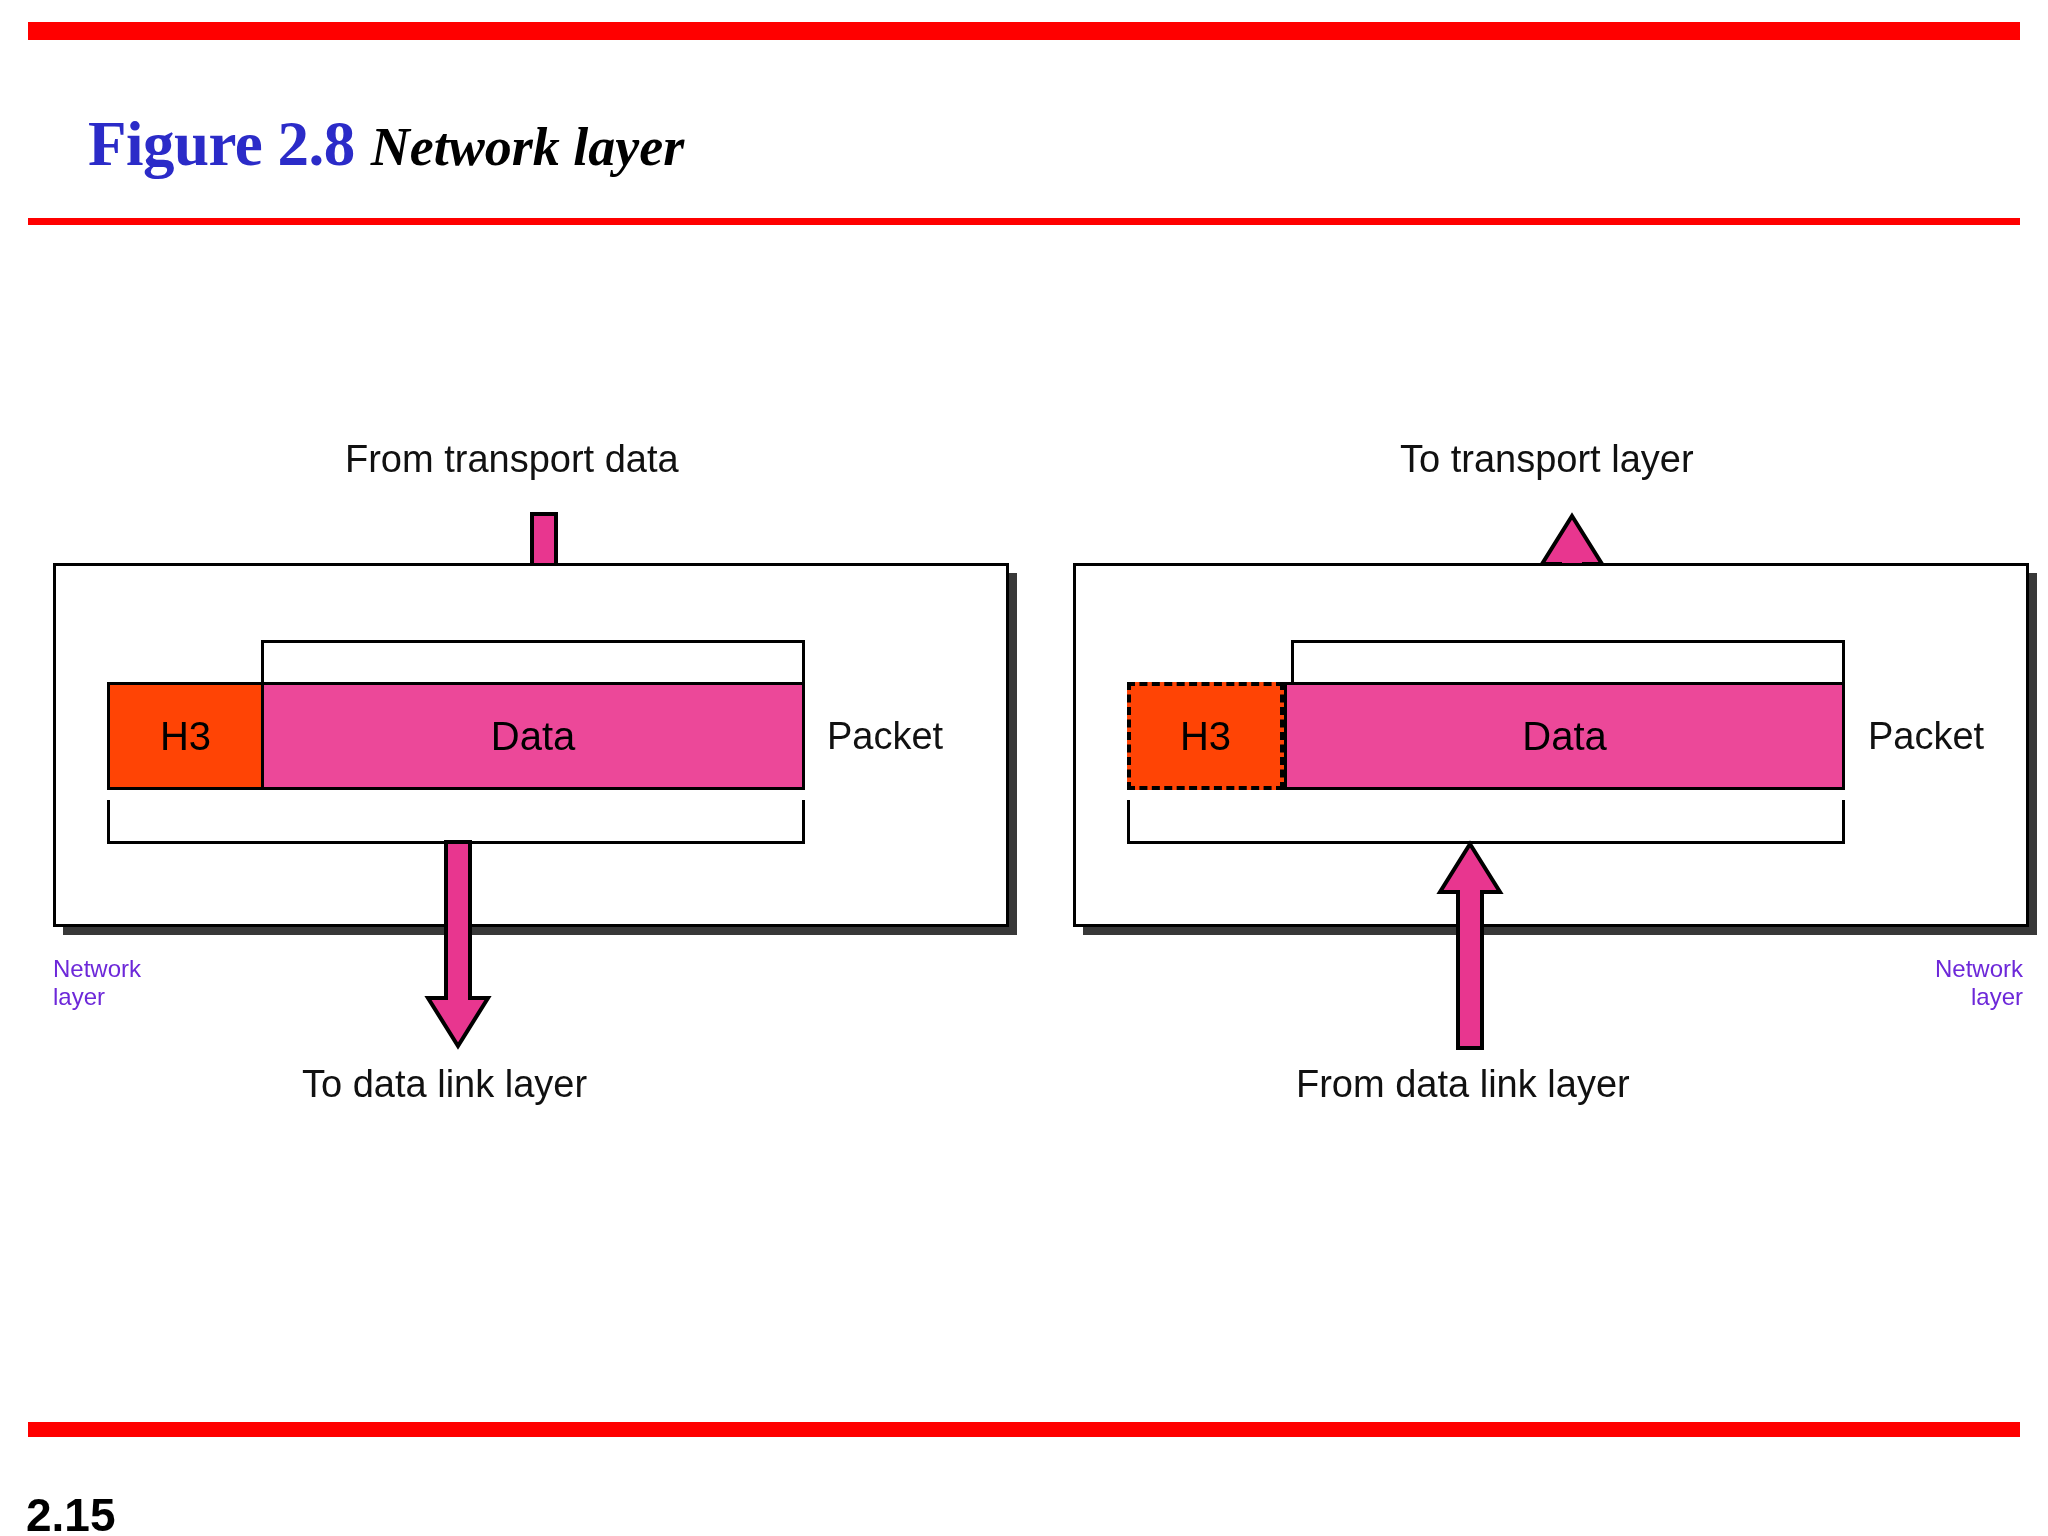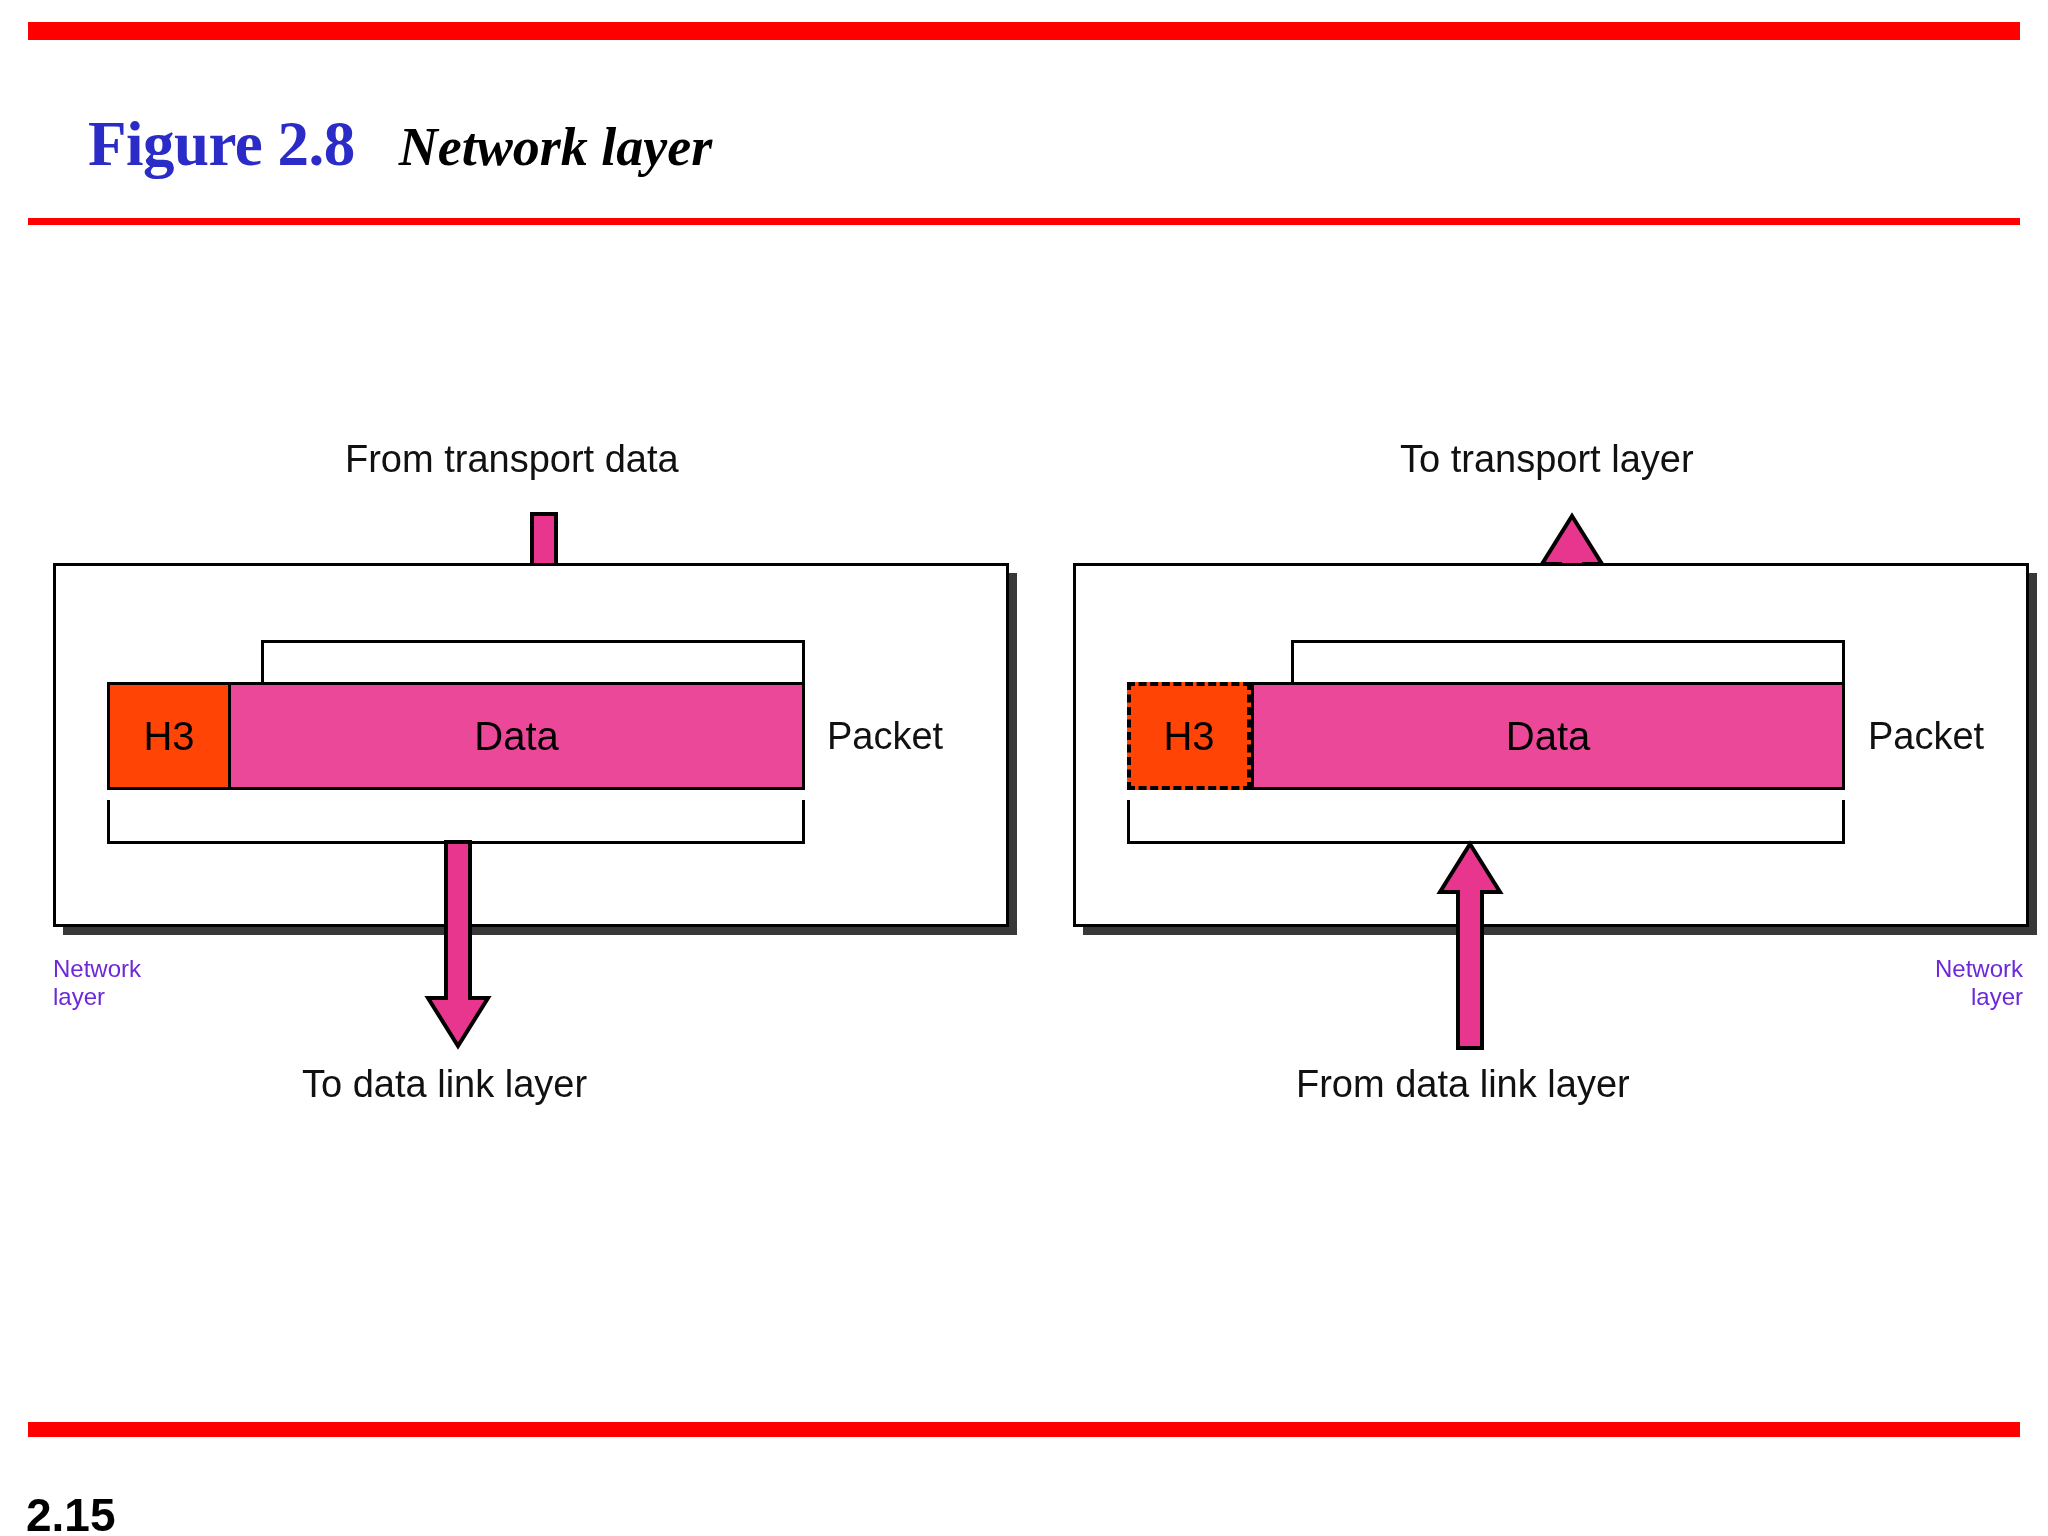--- a/index.html
+++ b/index.html
@@ -39,21 +39,21 @@
     font-size: 63px;
     color: #2B2BC8;
     letter-spacing: -0.5px;
   }
   #figure-caption {
     font-family: "Liberation Serif", serif;
     font-weight: bold;
     font-style: italic;
     font-size: 54px;
     color: #000000;
-    margin-left: 44px;
+    margin-left: 16px;
   }
 
   
   #page-number {
     position: absolute;
     left: 26px;
     top: 1468px;
     font-family: "Liberation Sans", sans-serif;
     font-weight: bold;
     font-size: 46px;
@@ -79,21 +79,21 @@
     box-shadow: 9px 9px 0 -1px rgba(0,0,0,0.78);
   }
 
   
   .packet {
     position: absolute;
     display: flex;
     height: 108px;
   }
   .hdr-cell {
-    width: 124px;
+    width: 157px;
     background: #FF4405;
     border: 3px solid #000000;
     box-sizing: border-box;
     display: flex;
     align-items: center;
     justify-content: center;
     font-size: 40px;
     color: #000000;
     font-family: "Liberation Sans", sans-serif;
   }

